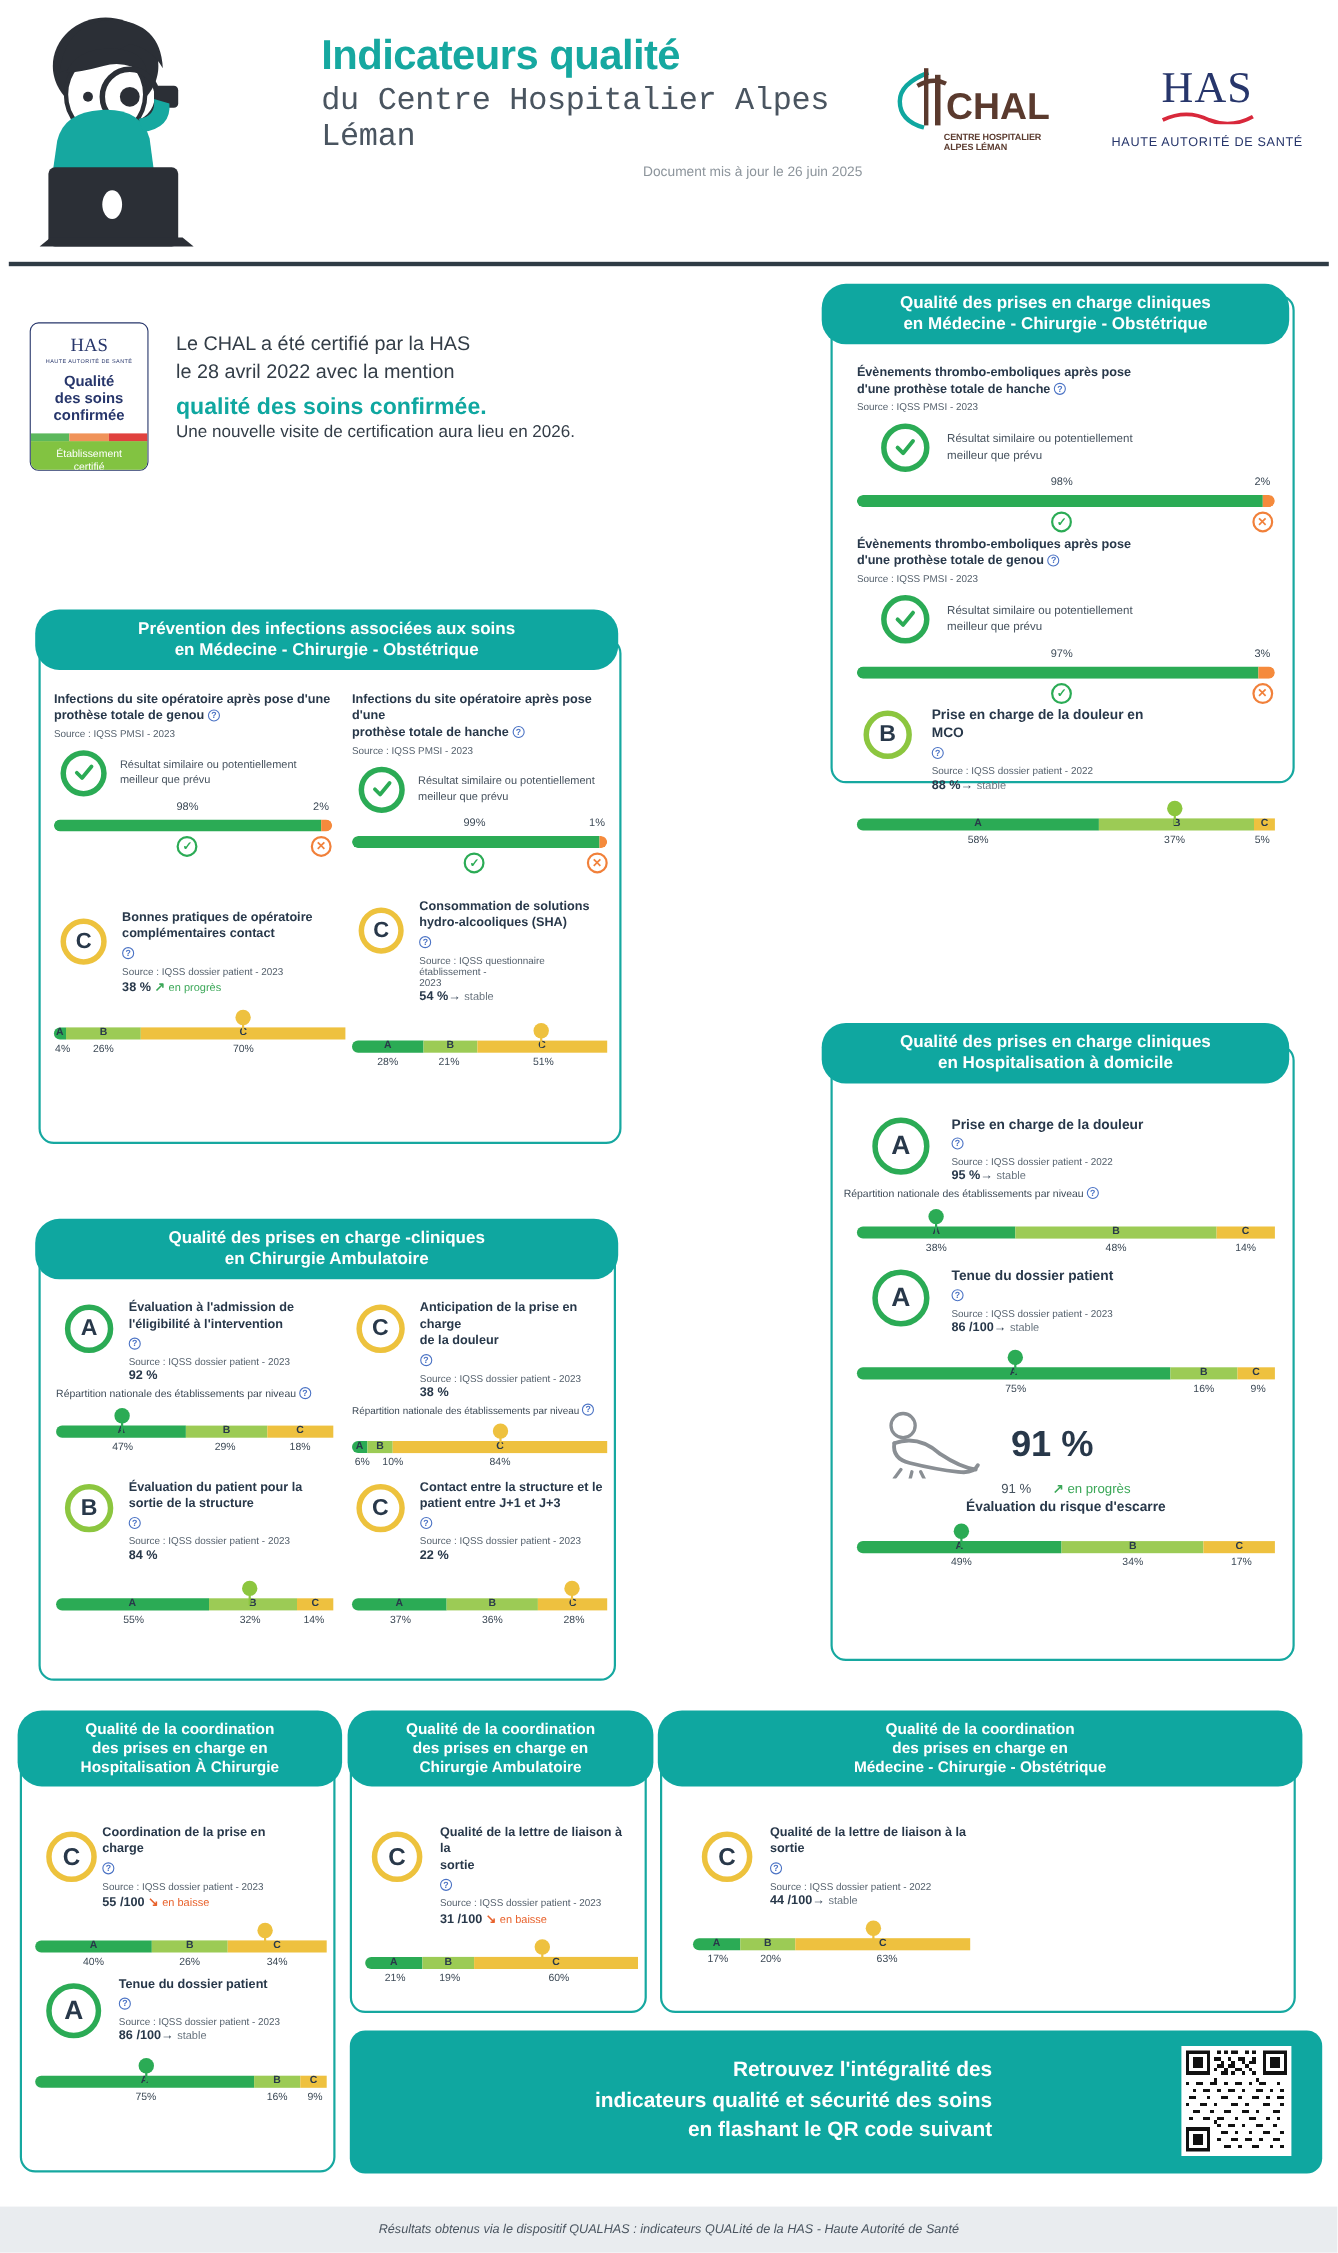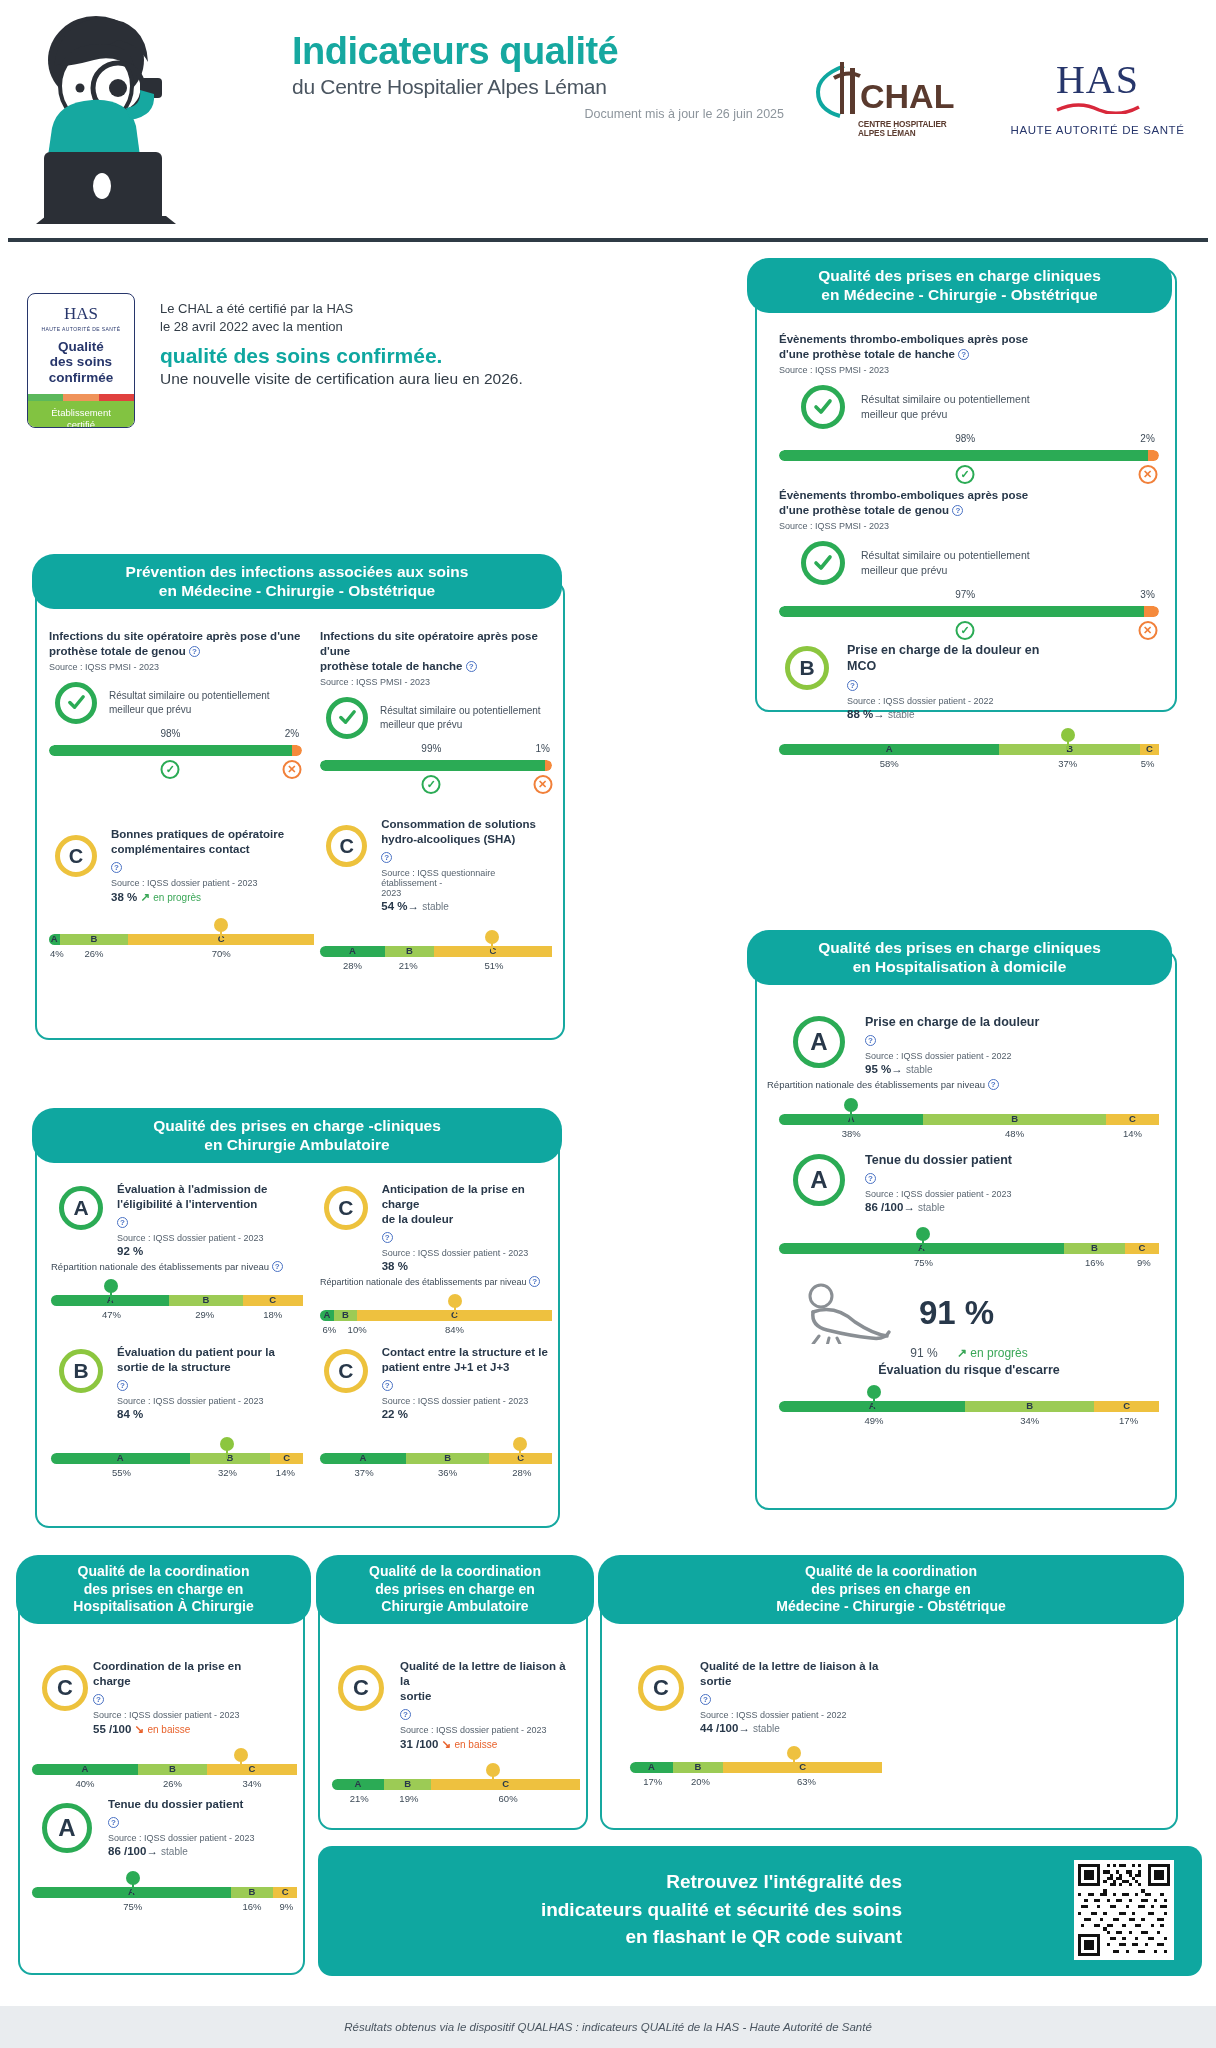--- a/index.html
+++ b/index.html
@@ -11,21 +11,21 @@
     position:relative;
     overflow:hidden;
   }
   
   .header { position:relative; height:245px; }
   .mascot { position:absolute; left:18px; top:8px; width:210px; height:230px; }
   .titleblock { position:absolute; left:292px; top:30px; width:500px; text-align:left; }
   .title-l1, .title-l2 {
     color:#16a8a0; font-size:38px; font-weight:bold; line-height:1.12; letter-spacing:-0.5px;
   }
-  .title-sub { color:#4a5560; font-size:21px; margin-top:2px; letter-spacing:-0.3px; }
+  .title-sub { color:#4a5560; font-size:29px; margin-top:2px; letter-spacing:-0.3px;font-family:Liberation Mono, monospace; }
   .title-date { color:#8d959c; font-size:12.5px; text-align:right; margin-top:8px; padding-right:8px;}
   .logos { position:absolute; left:810px; top:52px; width:370px; height:120px; }
   .chal-logo { position:absolute; left:0; top:8px; width:160px; }
   .chal-sub { font-size:8.2px; font-weight:bold; color:#5a3a2e; line-height:1.15; letter-spacing:-0.1px; margin-top:2px;}
   .has-logo { position:absolute; left:200px; top:8px; width:175px; text-align:center;}
   .has-big { font-size:40px; color:#27366b; letter-spacing:1px; line-height:1; font-family:"Liberation Serif", serif;}
   .has-sub { font-size:11.5px; color:#27366b; letter-spacing:0.6px; margin-top:6px;}
   .hdr-rule { position:absolute; left:8px; top:238px; width:1200px; height:4px; background:#2f3b45;}
 
   
@@ -40,21 +40,21 @@
   .certbox { position:absolute; left:27px; top:293px; width:108px; height:135px;
      border:1.4px solid #27366b; border-radius:8px; background:#fff; overflow:hidden;}
   .cert-has { text-align:center; font-size:17px; color:#27366b; padding-top:10px; font-family:"Liberation Serif", serif;}
   .cert-haut { text-align:center; font-size:5px; color:#27366b; letter-spacing:0.4px; margin-top:2px;}
   .cert-q { text-align:center; font-size:13.5px; font-weight:bold; color:#27366b; line-height:1.14; margin-top:7px;}
   .cert-bars { display:flex; margin-top:9px; height:7px;}
   .cert-bars i { flex:1; display:block; }
   .cert-green { background:#5cb85c;} .cert-orange{background:#f0935a;} .cert-red{background:#e0413e;}
   .cert-foot { background:#82c341; color:#fff; font-size:9.5px; text-align:center; padding:6px 2px 8px; line-height:1.25;}
   .certtext { position:absolute; left:160px; top:300px; width:420px;}
-  .certtext .l1 { font-size:13px; line-height:1.42; color:#333d47;}
+  .certtext .l1 { font-size:18px; line-height:1.42; color:#333d47;}
   .certtext .strong { font-size:21px; font-weight:bold; color:#0fa7a0; margin-top:7px;}
   .certtext .l3 { font-size:15.5px; color:#333d47; margin-top:2px;}
 
   
   .ind-title { font-size:11.5px; font-weight:bold; color:#28384a; line-height:1.3; }
   .ind-src   { font-size:9px; color:#55616d; margin-top:3px;}
   .ind-val   { font-size:11.5px; font-weight:bold; color:#28384a; margin-top:2px;}
   .ind-val small { font-weight:normal; font-size:10px; color:#6b7680; }
   .trend-up { color:#3aa757; font-weight:bold; }
   .trend-dn { color:#e8622c; font-weight:bold; }

